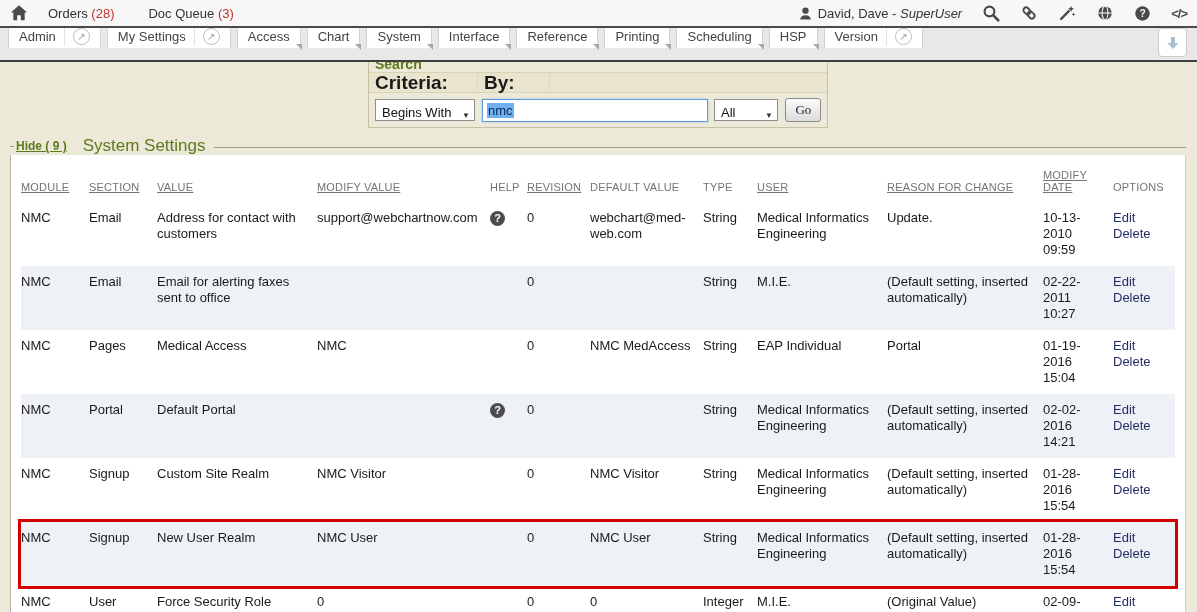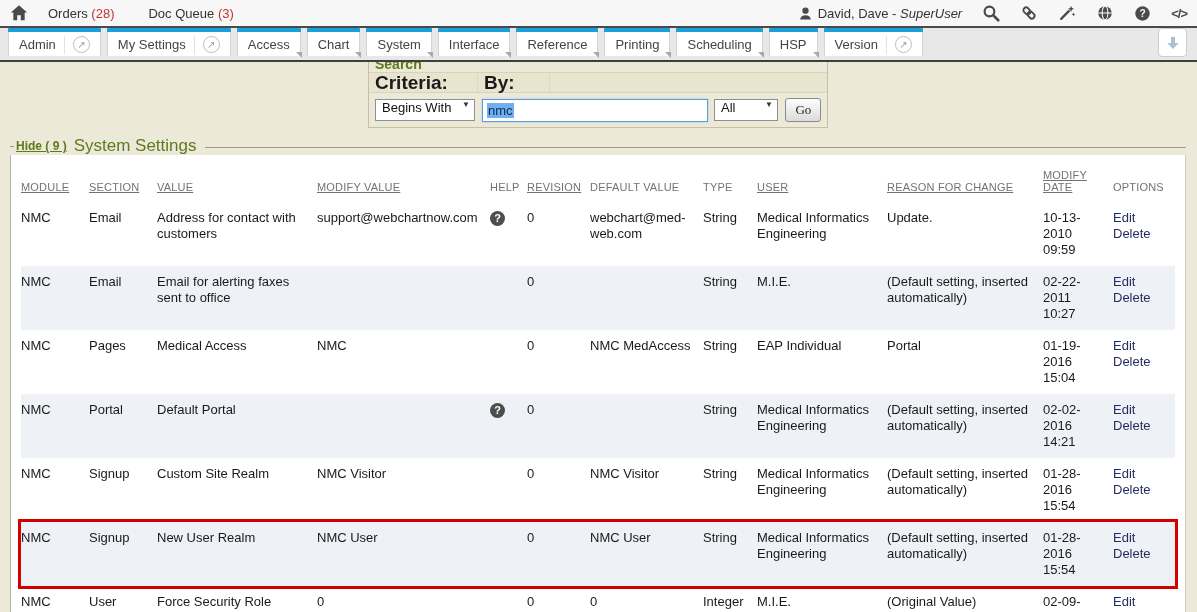--- a/index.html
+++ b/index.html
@@ -16,21 +16,21 @@
   .top-link .cnt { color:var(--count-red); }
   .top-right { margin-left:auto; display:flex; align-items:center; gap:20px; }
   .user-chip { display:flex; align-items:center; gap:5px; color:#4a4a4a; }
   .user-name { font-size:13px; color:#333; }
   .user-role { font-style:italic; }
   .tb-icon { color:#4a4a4a; display:flex; align-items:center; cursor:pointer; }
   .code-glyph { font-size:13px; font-weight:bold; letter-spacing:-1px; }
 
   
   .tabbar { position:relative; z-index:2; height:34px; background:#e8e8e8; border-bottom:2px solid #3f3f3f;
-            display:flex; align-items:flex-end; padding:4px 8px; }
+            display:flex; align-items:flex-end; padding:12px 8px; }
   .tabs { display:flex; align-items:flex-end; height:34px; }
   .tab { position:relative; height:31px; margin-right:6px; background:#fff; border:1px solid #d2d2d2; border-bottom:none;
          border-radius:5px 5px 0 0; display:flex; align-items:center; padding:7px 10px 0 10px; cursor:pointer; }
   .tab::before { content:''; position:absolute; top:-1px; left:-1px; right:-1px; height:7px;
                  background:var(--tab-accent); border-radius:5px 5px 0 0; }
   .tab-label { font-size:13px; color:#444; white-space:nowrap; }
   .tab-sep { width:1px; height:18px; background:#e2e2e2; margin:0 8px; }
   .tab-ext { width:17px; height:17px; border:1px solid #bdbdbd; border-radius:50%; color:#9a9a9a;
              font-size:10px; line-height:15px; text-align:center; }
   .tab.has-dd::after { content:''; position:absolute; right:-2px; bottom:-2px; width:0; height:0;
@@ -43,37 +43,37 @@
   .search-panel { position:absolute; z-index:1; left:368px; top:55px; width:460px;
                   background:#ece9d8; border:1px solid #c6c1a5; }
   .sp-legend { height:16px; line-height:16px; padding-left:6px; color:var(--heading); font-weight:bold; font-size:14px; }
   .sp-labels { display:flex; align-items:center; height:21px; background:#e9e4cd;
                border-top:1px solid #d9d4b8; border-bottom:1px solid #d9d4b8; }
   .sp-cell { padding-left:6px; height:100%; display:flex; align-items:center; border-left:1px solid #ddd8be; }
   .sp-cell:first-child { border-left:none; }
   .sp-label { font-size:19px; font-weight:bold; color:#1a1a1a; }
   .c1 { width:108px; } .c2 { width:232px; } .c3 { width:72px; } .c4 { width:48px; }
   .sp-controls { display:flex; align-items:center; height:34px; }
-  .sel { display:inline-flex; align-items:flex-start; justify-content:space-between; background:#fff;
+  .sel { display:inline-flex; align-items:flex-end; justify-content:space-between; background:#fff;
          border:1px solid #8f8f8f; height:22px; font-size:13px; color:#111; padding:0 4px 0 6px; cursor:pointer; }
   .sel .arr { font-size:8px; color:#333; margin-left:6px; }
   .sel-criteria { width:100px; } .sel-by { width:64px; }
   .inputbox { width:226px; height:23px; background:#fff; border:1px solid #5d9ddb; box-shadow:0 0 2px #9cc4e8;
               display:flex; align-items:center; padding:0 4px; font-size:13px; cursor:text; }
   .selection { background:var(--selection); color:#0c2a57; padding:0 1px; }
   .go-btn { height:24px; padding:0 9px; font-size:13px; border:1px solid #8a8a8a; border-radius:3px;
             background:linear-gradient(#fdfdfd,#dcdcdc); color:#222; cursor:pointer;
             font-family:Liberation Serif, serif; }
 
   
   .main { padding-top:75px; }
   .legend-row { display:flex; align-items:center; margin:0 11px 0 10px; height:18px; }
   .notch { width:4px; height:1px; background:#9b9b8b; }
   .hide-link { font-size:12px; font-weight:bold; color:var(--heading); text-decoration:underline;
-               margin:0 7px 0 2px; cursor:pointer; white-space:nowrap; }
+               margin:0 16px 0 2px; cursor:pointer; white-space:nowrap; }
   .fs-title { font-size:17px; font-weight:normal; color:var(--heading); margin-right:8px; white-space:nowrap; }
   .legend-line { flex:1; border-top:1px solid #9b9b8b; margin-top:2px; }
   .fs-body { margin:0 11px 0 10px; background:#fff; border-left:1px solid #b5b5a5; border-right:1px solid #cfcfc3;
              padding:4px 0 0 10px; height:460px; overflow:hidden; }
 
   table.settings { border-collapse:collapse; table-layout:fixed; width:1154px; }
   th { vertical-align:bottom; text-align:left; padding:10px 8px 9px 0; font-size:11px; font-weight:normal;
        color:#737373; letter-spacing:0.2px; }
   .th-link { text-decoration:underline; cursor:pointer; }
   td { vertical-align:top; text-align:left; padding:8px 8px 8px 0; font-size:13px; line-height:16px; color:#1a1a1a; }

